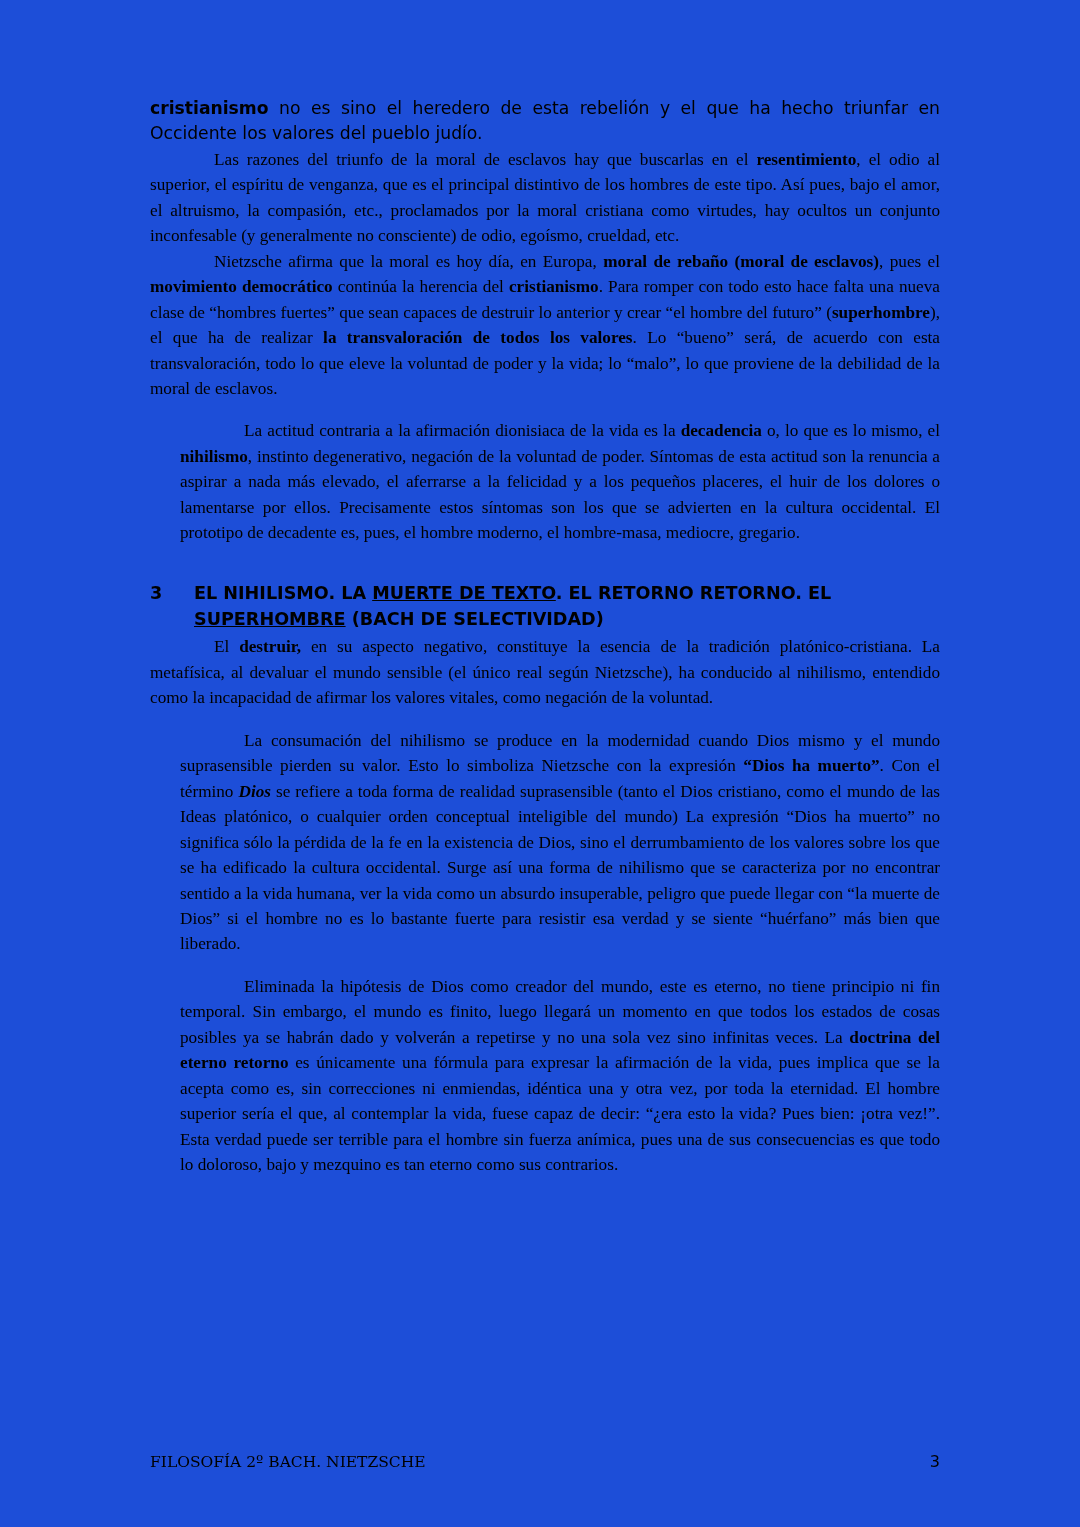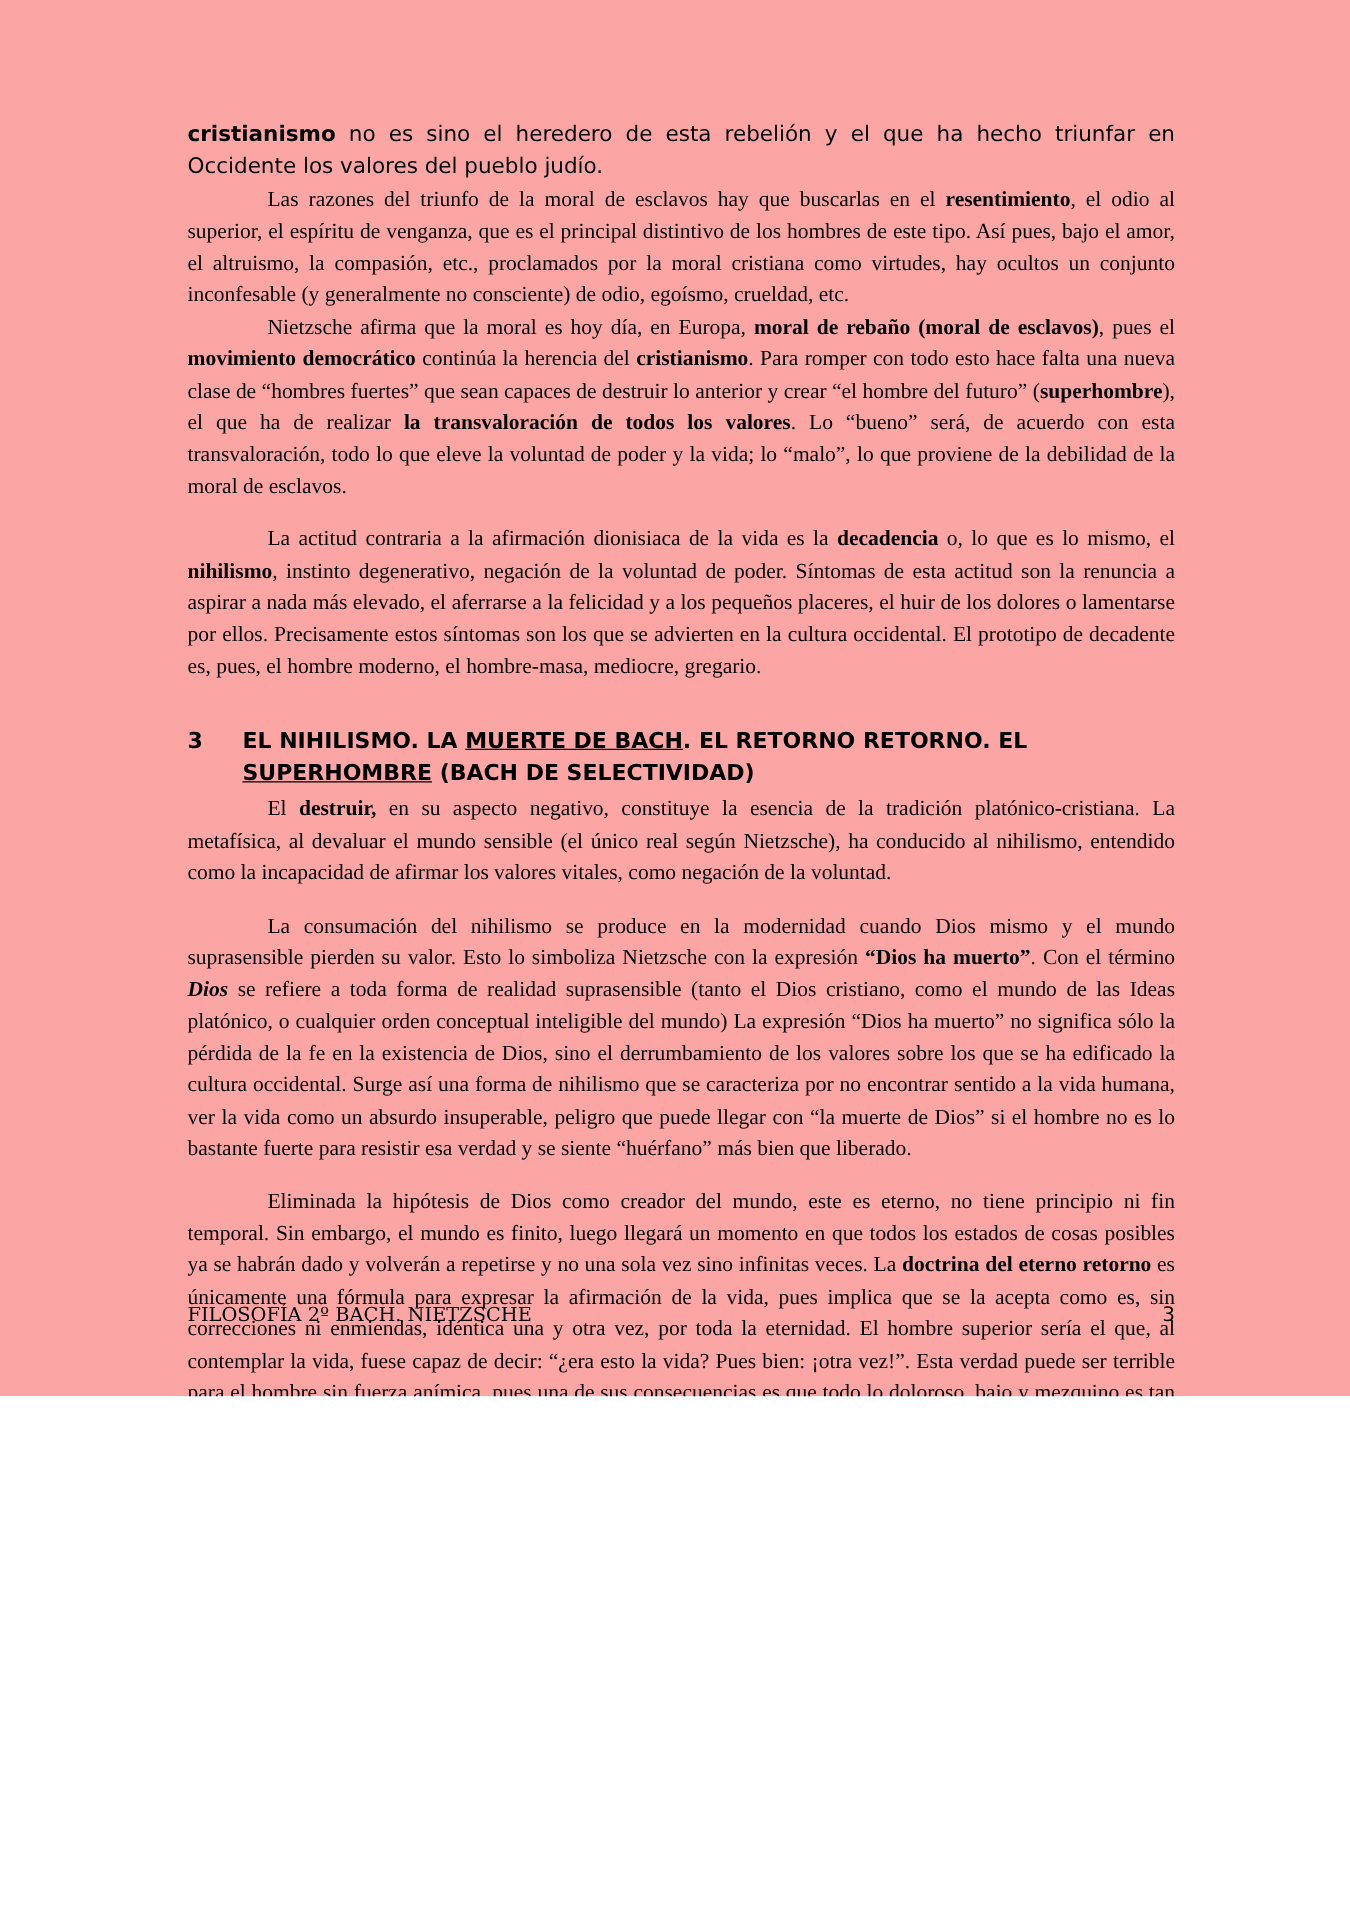--- a/index.html
+++ b/index.html
@@ -2,40 +2,41 @@
 <html lang="es"><head>
 <meta charset="utf-8">
 <style>
   html, body {
     margin: 0;
     padding: 0;
     background: #ffffff;
   }
   .page {
     width: 1080px;
-    height: 1117px;
+    height: 1527px;
     position: relative;
-    background: #fca5a5;
+    background: #1d4ed8;
     box-sizing: border-box;
     padding: 96px 140px 0 150px;
     font-family: "DejaVu Sans", sans-serif;
     color: #000000;
   }
   .body-text {
     font-size: 17.2px;
     line-height: 1.48;
     text-align: justify;
     margin: 0;
   }
   .p-indent {
     text-indent: 64px;
     font-family: Liberation Serif, serif;
   }
   .gap-top {
     margin-top: 17px;
+    margin-left: 30px;
   }
   b, .b {
     font-weight: bold;
   }
   i, .i {
     font-style: italic;
   }
   .section-heading {
     margin-top: 34px;
     margin-bottom: 2px;
@@ -79,21 +80,21 @@
   <p class="body-text"><b>cristianismo</b><span> no es sino el heredero de esta rebelión y el que ha hecho triunfar en Occidente los valores del pueblo judío.</span></p>
 
   <p class="body-text p-indent"><span>Las razones del triunfo de la moral de esclavos hay que buscarlas en el </span><b>resentimiento</b><span>, el odio al superior, el espíritu de venganza, que es el principal distintivo de los hombres de este tipo. Así pues, bajo el amor, el altruismo, la compasión, etc., proclamados por la moral cristiana como virtudes, hay ocultos un conjunto inconfesable (y generalmente no consciente) de odio, egoísmo, crueldad, etc.</span></p>
 
   <p class="body-text p-indent"><span>Nietzsche afirma que la moral es hoy día, en Europa, </span><b>moral de rebaño (moral de esclavos)</b><span>, pues el </span><b>movimiento democrático</b><span> continúa la herencia del </span><b>cristianismo</b><span>. Para romper con todo esto hace falta una nueva clase de “hombres fuertes” que sean capaces de destruir lo anterior y crear “el hombre del futuro” (</span><b>superhombre</b><span>), el que ha de realizar </span><b>la transvaloración de todos los valores</b><span>. Lo “bueno” será, de acuerdo con esta transvaloración, todo lo que eleve la voluntad de poder y la vida; lo “malo”, lo que proviene de la debilidad de la moral de esclavos.</span></p>
 
   <p class="body-text p-indent gap-top"><span>La actitud contraria a la afirmación dionisiaca de la vida es la </span><b>decadencia</b><span> o, lo que es lo mismo, el </span><b>nihilismo</b><span>, instinto degenerativo, negación de la voluntad de poder. Síntomas de esta actitud son la renuncia a aspirar a nada más elevado, el aferrarse a la felicidad y a los pequeños placeres, el huir de los dolores o lamentarse por ellos. Precisamente estos síntomas son los que se advierten en la cultura occidental. El prototipo de decadente es, pues, el hombre moderno, el hombre-masa, mediocre, gregario.</span></p>
 
   <div class="section-heading">
     <span class="num">3</span>
-    <span class="htext"><span>EL NIHILISMO. LA </span><span class="u">MUERTE DE BACH</span><span>. EL RETORNO RETORNO. EL </span><span class="u">SUPERHOMBRE</span><span> (BACH DE SELECTIVIDAD)</span></span>
+    <span class="htext"><span>EL NIHILISMO. LA </span><span class="u">MUERTE DE TEXTO</span><span>. EL RETORNO RETORNO. EL </span><span class="u">SUPERHOMBRE</span><span> (BACH DE SELECTIVIDAD)</span></span>
   </div>
 
   <p class="body-text p-indent"><span>El </span><b>destruir,</b><span> en su aspecto negativo, constituye la esencia de la tradición platónico-cristiana. La metafísica, al devaluar el mundo sensible (el único real según Nietzsche), ha conducido al nihilismo, entendido como la incapacidad de afirmar los valores vitales, como negación de la voluntad.</span></p>
 
   <p class="body-text p-indent gap-top"><span>La consumación del nihilismo se produce en la modernidad cuando Dios mismo y el mundo suprasensible pierden su valor. Esto lo simboliza Nietzsche con la expresión </span><b>“Dios ha muerto”</b><span>. Con el término </span><b class="i">Dios</b><span> se refiere a toda forma de realidad suprasensible (tanto el Dios cristiano, como el mundo de las Ideas platónico, o cualquier orden conceptual inteligible del mundo) La expresión “Dios ha muerto” no significa sólo la pérdida de la fe en la existencia de Dios, sino el derrumbamiento de los valores sobre los que se ha edificado la cultura occidental. Surge así una forma de nihilismo que se caracteriza por no encontrar sentido a la vida humana, ver la vida como un absurdo insuperable, peligro que puede llegar con “la muerte de Dios” si el hombre no es lo bastante fuerte para resistir esa verdad y se siente “huérfano” más bien que liberado.</span></p>
 
   <p class="body-text p-indent gap-top"><span>Eliminada la hipótesis de Dios como creador del mundo, este es eterno, no tiene principio ni fin temporal. Sin embargo, el mundo es finito, luego llegará un momento en que todos los estados de cosas posibles ya se habrán dado y volverán a repetirse y no una sola vez sino infinitas veces. La </span><b>doctrina del eterno retorno</b><span> es únicamente una fórmula para expresar la afirmación de la vida, pues implica que se la acepta como es, sin correcciones ni enmiendas, idéntica una y otra vez, por toda la eternidad. El hombre superior sería el que, al contemplar la vida, fuese capaz de decir: “¿era esto la vida? Pues bien: ¡otra vez!”. Esta verdad puede ser terrible para el hombre sin fuerza anímica, pues una de sus consecuencias es que todo lo doloroso, bajo y mezquino es tan eterno como sus contrarios.</span></p>
 
   <div class="footer">
     <span>FILOSOFÍA 2º BACH. NIETZSCHE</span>

